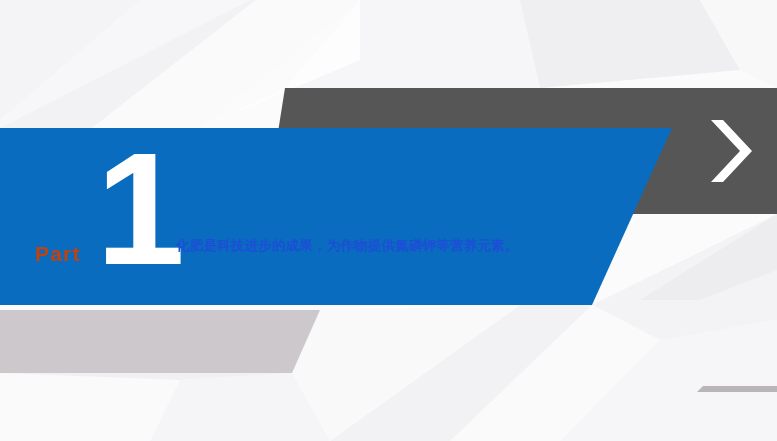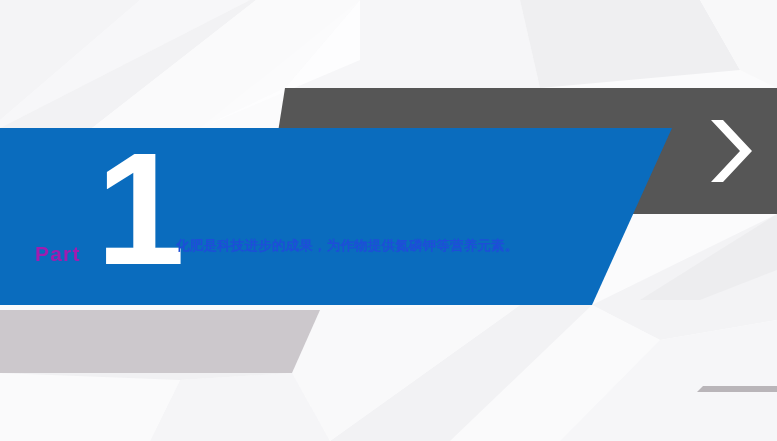--- a/index.html
+++ b/index.html
@@ -38,21 +38,21 @@
     pointer-events: none;
   }
   .text-layer > * { pointer-events: auto; }
 
   #part-label {
     position: absolute;
     left: 35px;
     top: 243px;
     font-size: 21px;
     font-weight: bold;
-    color: #a21caf;
+    color: #c2410c;
     letter-spacing: 1.2px;
     line-height: 1;
     white-space: nowrap;
   }
   #part-number {
     position: absolute;
     left: 96px;
     top: 129px;
     width: 60px;
     text-align: center;

